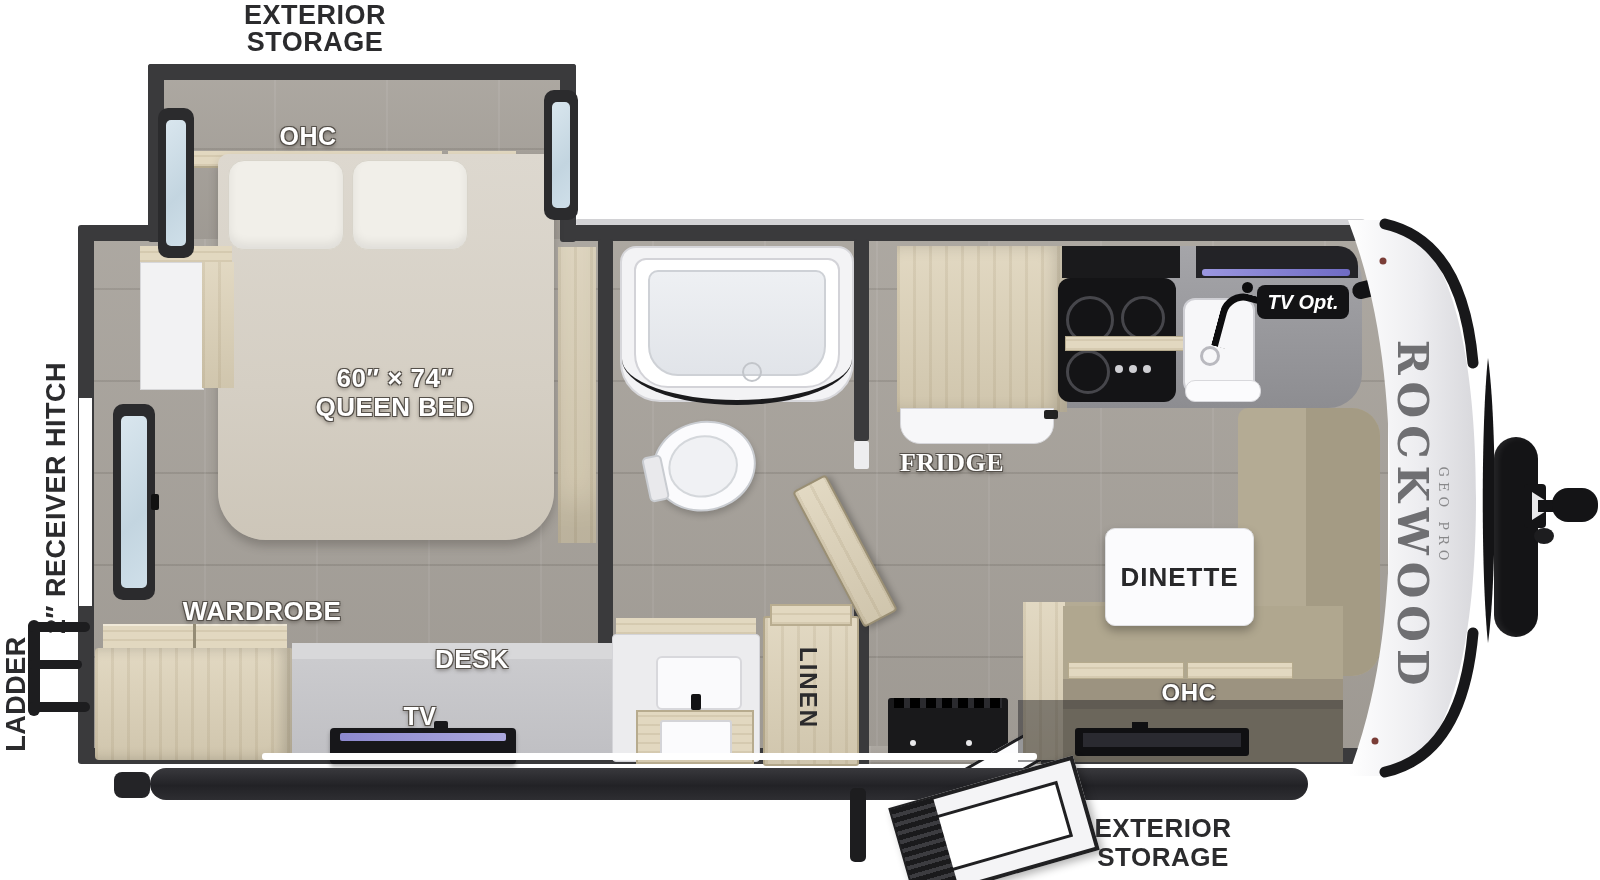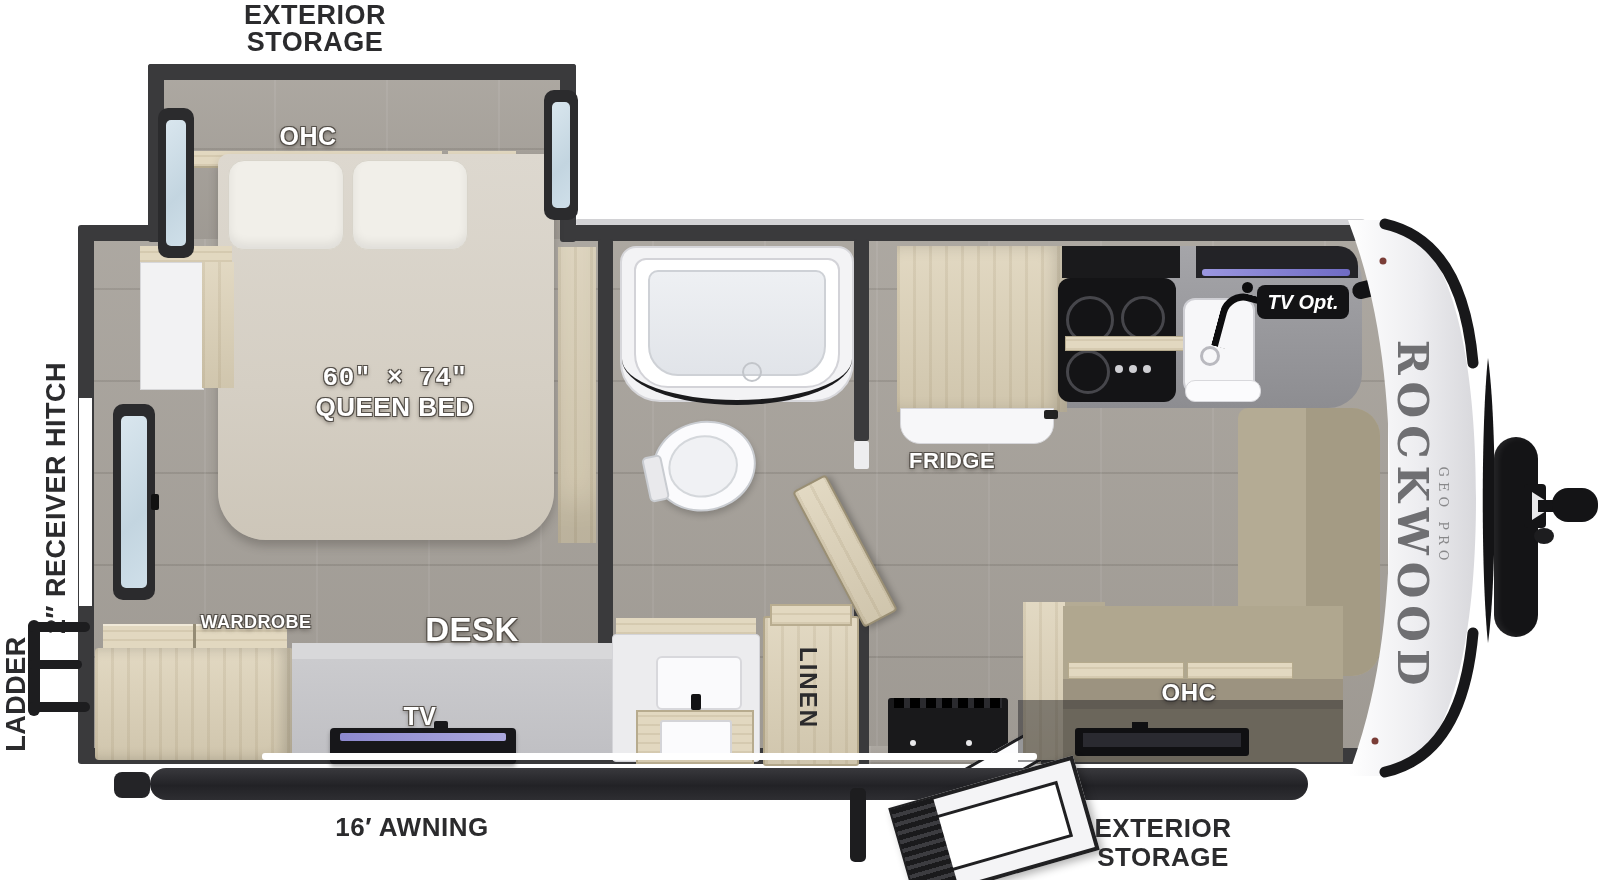--- a/index.html
+++ b/index.html
@@ -149,20 +149,23 @@
   <div class="abs" style="left:1306px;top:408px;width:74px;height:268px;background:#a49b84;border-radius:0 28px 28px 0;"></div>
 
   <div class="wood" style="position:absolute;left:1023px;top:602px;width:42px;height:158px;"></div>
   <div class="abs" style="left:1065px;top:602px;width:40px;height:158px;background:#b4ab94;"></div>
 
   <div class="abs" style="left:1063px;top:606px;width:280px;height:156px;background:#b0a78f;"></div>
   <div class="woodh" style="position:absolute;left:1068px;top:662px;width:114px;height:15px;border:1px solid #b5aa8d;"></div>
   <div class="woodh" style="position:absolute;left:1187px;top:662px;width:104px;height:15px;border:1px solid #b5aa8d;"></div>
   <div class="abs" style="left:1063px;top:679px;width:280px;height:30px;background:#9c9380;"></div>
 
+  <div class="abs" style="left:1105px;top:528px;width:147px;height:96px;background:#fbfbfd;border:1px solid #e0e0e3;border-radius:10px;box-shadow:0 5px 10px rgba(0,0,0,.28);display:flex;align-items:center;justify-content:center;">
+    <span style="color:#28282a;font-size:26px;font-weight:bold;letter-spacing:1px;">DINETTE</span>
+  </div>
 
   <div class="lblw" style="left:1149px;top:679px;width:80px;font-size:24px;">OHC</div>
 
   <div class="abs" style="left:1018px;top:700px;width:325px;height:62px;background:rgba(25,25,28,.45);"></div>
   <div class="abs" style="left:1132px;top:722px;width:16px;height:8px;background:#101012;"></div>
   <div class="abs" style="left:1075px;top:728px;width:174px;height:28px;background:#101012;border-radius:3px;">
     <div class="abs" style="left:8px;top:5px;width:158px;height:14px;background:#2a2a30;"></div>
   </div>
 
   <div class="abs" style="left:262px;top:753px;width:775px;height:7px;background:#ffffff;border-radius:3px;"></div>
@@ -196,33 +199,32 @@
 
   <div class="abs" style="left:1494px;top:437px;width:44px;height:200px;background:#141416;border-radius:22px;box-shadow:inset 4px 0 6px rgba(255,255,255,.08);"></div>
   <div class="abs" style="left:1524px;top:484px;width:22px;height:44px;background:#141416;border-radius:4px;"></div>
   <div class="abs" style="left:1532px;top:492px;width:0;height:0;border-top:14px solid transparent;border-bottom:14px solid transparent;border-left:22px solid #e8e8ea;"></div>
   <div class="abs" style="left:1538px;top:500px;width:20px;height:12px;background:#141416;"></div>
   <div class="abs" style="left:1552px;top:488px;width:46px;height:34px;background:#141416;border-radius:16px;"></div>
   <div class="abs" style="left:1534px;top:528px;width:20px;height:16px;background:#1d1d1f;border-radius:50%;"></div>
 
   <div class="lblw" style="left:258px;top:122px;width:100px;font-size:25px;">OHC</div>
   <div class="abs" style="left:300px;top:364px;width:190px;text-align:center;">
-    <div class="lblw" style="position:static;font-size:26px;line-height:29px;font-family:Liberation Mono, monospace;">60″ × 74″</div>
+    <div class="lblw" style="position:static;font-size:26px;line-height:29px;">60″ × 74″</div>
     <div class="lblw" style="position:static;font-size:26px;line-height:29px;">QUEEN BED</div>
   </div>
-  <div class="lblw" style="left:166px;top:596px;width:180px;font-size:18px;margin-top:16px;">WARDROBE</div>
-  <div class="lblw" style="left:412px;top:611px;width:120px;font-size:33px;">DESK</div>
+  <div class="lblw" style="left:172px;top:596px;width:180px;font-size:26px;">WARDROBE</div>
+  <div class="lblw" style="left:412px;top:644px;width:120px;font-size:26px;">DESK</div>
   <div class="lblw" style="left:390px;top:702px;width:60px;font-size:25px;">TV</div>
-  <div class="lblw" style="left:882px;top:448px;width:140px;font-size:22px;">FRIDGE</div>
+  <div class="lblw" style="left:882px;top:448px;width:140px;font-size:26px;font-family:Liberation Serif, serif;">FRIDGE</div>
 
   <div class="lbld pre" style="left:235px;top:2px;width:160px;font-size:27px;line-height:27px;">EXTERIOR
 STORAGE</div>
   <div class="vrot lbld" style="left:16px;top:694px;font-size:27px;">LADDER</div>
   <div class="vrot lbld" style="left:56px;top:498px;font-size:27px;">2″ RECEIVER HITCH</div>
-  <div class="lbld" style="left:312px;top:812px;width:200px;font-size:26px;">16′ AWNING</div>
   <div class="lbld pre" style="left:1083px;top:814px;width:160px;font-size:26px;line-height:29px;">EXTERIOR
 STORAGE</div>
 
   <div class="abs" style="left:28px;top:620px;width:12px;height:96px;background:#1d1d1f;border-radius:6px;"></div>
   <div class="abs" style="left:28px;top:622px;width:62px;height:10px;background:#1d1d1f;border-radius:5px;"></div>
   <div class="abs" style="left:28px;top:660px;width:54px;height:9px;background:#1d1d1f;border-radius:5px;"></div>
   <div class="abs" style="left:28px;top:702px;width:62px;height:10px;background:#1d1d1f;border-radius:5px;"></div>
 
 </div>
 

